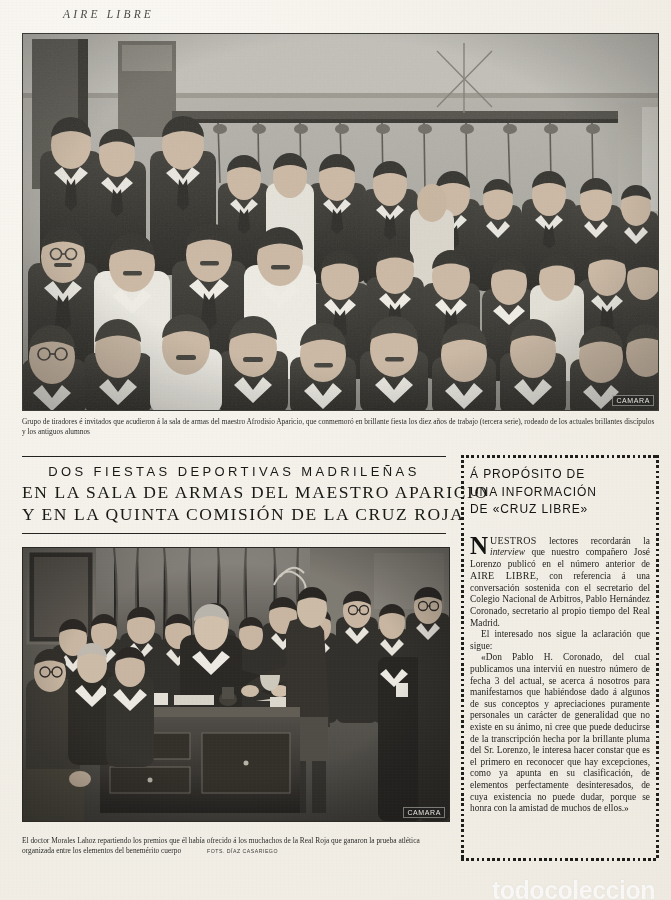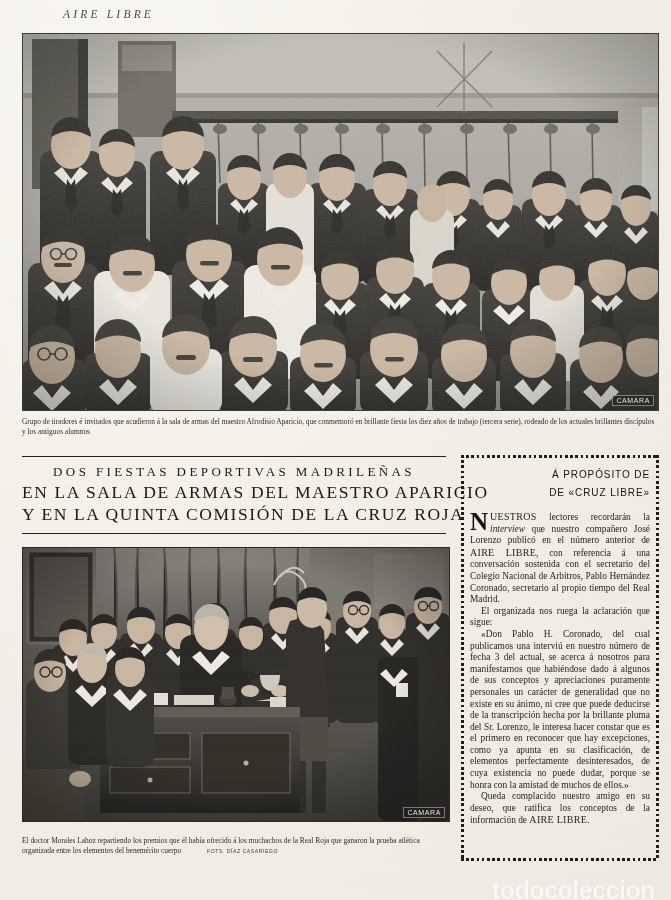--- a/index.html
+++ b/index.html
@@ -100,21 +100,21 @@
 
   
   .headline {
     position: absolute;
     left: 22px; top: 462px;
     width: 424px;
     text-align: center;
     color: #181815;
   }
   .hl1 {
-    font-family: Liberation Serif, serif;
+    font-family: Liberation Sans, sans-serif;
     font-size: 13px;
     letter-spacing: 3.4px;
     line-height: 19px;
     white-space: nowrap;
   }
   .hl2, .hl3 {
     font-family: "Liberation Serif", serif;
     font-size: 17.5px;
     line-height: 22px;
     white-space: nowrap;
@@ -140,27 +140,27 @@
   .de-top { top: 0; }
   .de-bottom { bottom: 0; }
   .de-left, .de-right {
     top: 0; height: 100%; width: 3px;
     background-image: repeating-linear-gradient(180deg,#1d1d1a 0 2.6px, transparent 2.6px 5.2px);
   }
   .de-left { left: 0; }
   .de-right { right: 0; }
 
   .side-title {
-    text-align: right;
+    text-align: left;
     font-family: "Liberation Sans", sans-serif;
-    font-size: 10px;
+    font-size: 12px;
     line-height: 17.5px;
     letter-spacing: .9px;
     color: #141412;
-    margin: 2px 0 10px 0;
+    margin: 2px 0 16px 0;
   }
   .side-title div { white-space: nowrap; }
 
   .side-body {
     font-family: "Liberation Serif", serif;
     font-size: 9.4px;
     line-height: 11.6px;
     color: #1e1e1b;
     text-align: justify;
     hyphens: none;
@@ -711,27 +711,27 @@
   </div>
 
   <div class="sidebox">
     <div class="dotted-edge de-top"></div>
     <div class="dotted-edge de-bottom"></div>
     <div class="dotted-edge de-left"></div>
     <div class="dotted-edge de-right"></div>
 
     <div class="side-title">
       <div>Á PROPÓSITO DE</div>
+      <div>UNA INFORMACIÓN</div>
       <div>DE «CRUZ LIBRE»</div>
     </div>
 
     <div class="side-body">
       <p class="first"><span class="dropcap">N</span><span class="sc">UESTROS</span><span> lectores recordarán la </span><em>interview</em><span> que nuestro compañero José Lorenzo publicó en el número anterior de </span><span class="sc">AIRE LIBRE</span><span>, con referencia á una conversación sostenida con el secretario del Colegio Nacional de Arbitros, Pablo Hernández Coronado, secretario al propio tiempo del Real Madrid.</span></p>
-      <p>El organizada nos ruega la aclaración que sigue:</p>
+      <p>El interesado nos sigue la aclaración que sigue:</p>
       <p>«Don Pablo H. Coronado, del cual publicamos una interviú en nuestro número de fecha 3 del actual, se acerca á nosotros para manifestarnos que habiéndose dado á algunos de sus conceptos y apreciaciones puramente personales un carácter de generalidad que no existe en su ánimo, ni cree que puede deducirse de la transcripción hecha por la brillante pluma del Sr. Lorenzo, le interesa hacer constar que es el primero en reconocer que hay excepciones, como ya apunta en su clasificación, de elementos perfectamente desinteresados, de cuya existencia no puede dudar, porque se honra con la amistad de muchos de ellos.»</p>
-      <p><span>Queda complacido nuestro amigo en su deseo, que ratifica los conceptos de la información de </span><span class="sc">AIRE LIBRE</span><span>.</span></p>
     </div>
   </div>
 
   <div class="watermark">todocoleccion</div>
 
   <div class="grain"></div>
 </div>
 
 </body></html>

